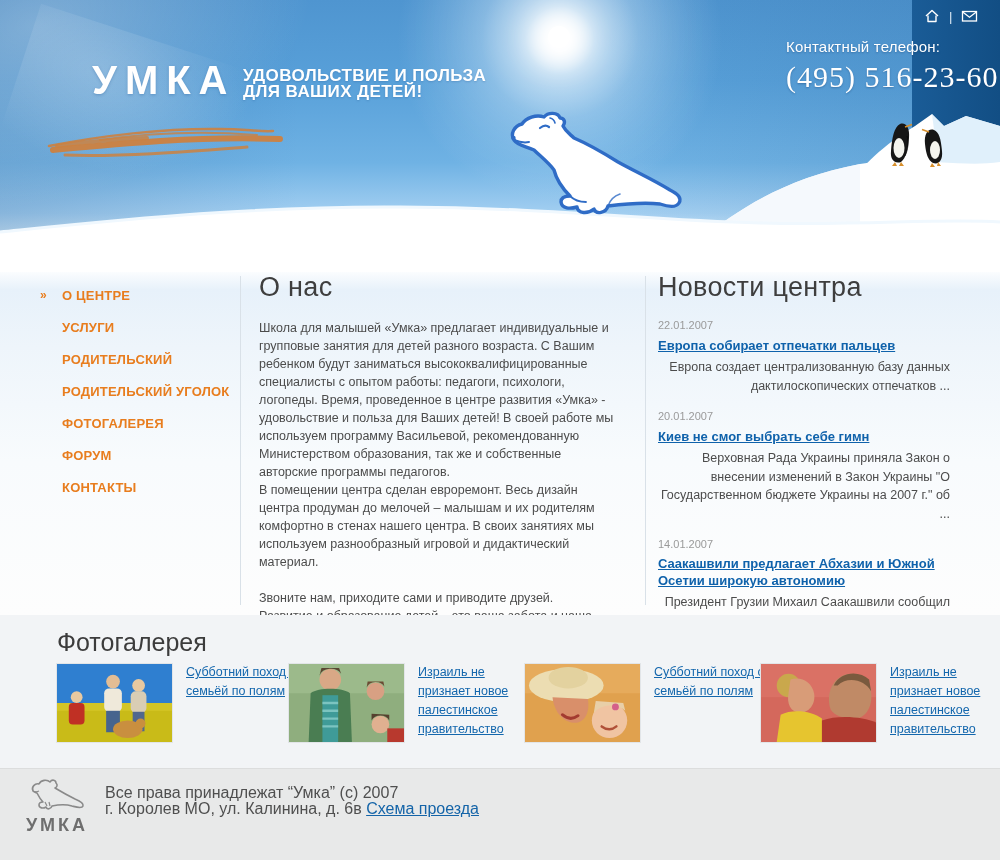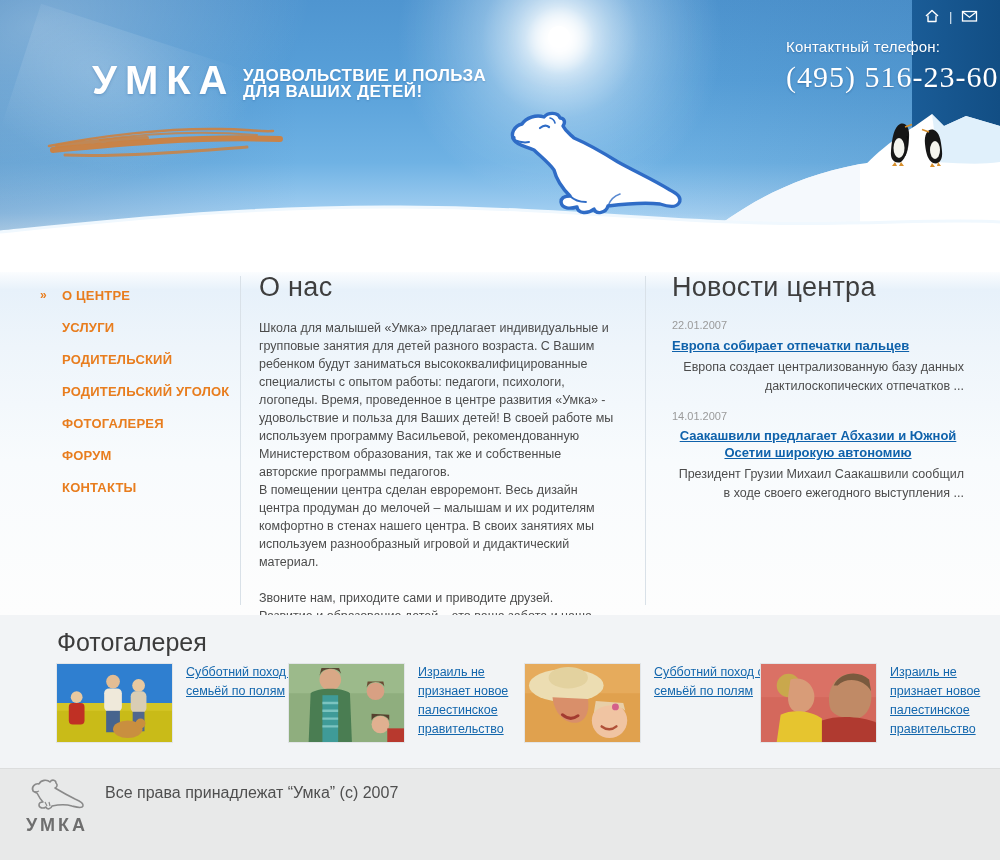--- a/index.html
+++ b/index.html
@@ -56,25 +56,25 @@
   .nav-item { position:relative; margin-bottom:17px; padding-left:22px; font-size:13px; font-weight:bold;
     color:#e87d1e; letter-spacing:.2px; cursor:pointer; }
   .nav-item .marker { position:absolute; left:0; top:0; font-size:12px; color:#e87d1e; }
 
   .col-title { font-size:27px; color:#3e3e3e; letter-spacing:.3px; margin:0 0 16px 0; font-weight:normal; }
 
   .main-col { position:absolute; left:259px; top:40px; width:356px; }
   .main-col p { font-size:12.5px; line-height:18px; color:#4c4c4c; white-space:pre-line; }
   .main-col p + p.spaced { margin-top:18px; }
 
-  .news-col { position:absolute; left:658px; top:40px; width:292px;margin-left:14px; }
+  .news-col { position:absolute; left:658px; top:40px; width:292px; }
   .news-item { margin-bottom:15px; }
   .news-date { font-size:11px; color:#9a9a9a; margin-bottom:5px; }
   .news-title { display:inline-block; font-size:13px; font-weight:bold; color:#0f62ab;
-    text-decoration:underline; line-height:17px; margin-bottom:4px; cursor:pointer;text-align:center; }
+    text-decoration:underline; line-height:17px; margin-bottom:4px; cursor:pointer; }
   .news-excerpt { font-size:12.5px; line-height:18.5px; color:#4c4c4c;text-align:right; }
 
   
   .gallery { position:absolute; top:615px; left:0; width:1000px; height:153px; background:#f2f4f6; }
   .gallery-title { position:absolute; left:57px; top:13px; font-size:25px; color:#3c3c3c; font-weight:normal; }
   .g-item { position:absolute; top:48px; display:flex; }
   .g-item-1 { left:56px; } .g-item-2 { left:288px; } .g-item-3 { left:524px; } .g-item-4 { left:760px; }
   .g-photo { width:117px; height:80px; display:block; border:1px solid #e2e5e8; background:#fff; cursor:pointer; }
   .g-caption { width:112px; margin-left:13px; font-size:12.5px; line-height:19px; color:#1467ad;
     text-decoration:underline; cursor:pointer; }
@@ -218,20 +218,25 @@
 
     <section class="news-col">
       <h1 class="col-title">Новости центра</h1>
 
       <div class="news-item">
         <div class="news-date">22.01.2007</div>
         <a class="news-title">Европа собирает отпечатки пальцев</a>
         <div class="news-excerpt">Европа создает централизованную базу данных дактилоскопических отпечатков ...</div>
       </div>
 
+      <div class="news-item">
+        <div class="news-date">20.01.2007</div>
+        <a class="news-title">Киев не смог выбрать себе гимн</a>
+        <div class="news-excerpt">Верховная Рада Украины приняла Закон о внесении изменений в Закон Украины "О Государственном бюджете Украины на 2007 г." об ...</div>
+      </div>
 
       <div class="news-item">
         <div class="news-date">14.01.2007</div>
         <a class="news-title">Саакашвили предлагает Абхазии и Южной Осетии широкую автономию</a>
         <div class="news-excerpt">Президент Грузии Михаил Саакашвили сообщил в ходе своего ежегодного выступления ...</div>
       </div>
     </section>
   </div>
 
   <section class="gallery">
@@ -309,16 +314,20 @@
     <div class="f-logo">
       <svg width="60" height="36" viewBox="0 0 60 36">
         <path d="M6,14 C4,10 8,6 12,7 C14,3 20,2 23,5 C25,2 29,3 29,6 C31,8 30,10 28,11 C33,14 40,18 48,22 C53,24 57,26 56,29 C55,32 49,30 45,29 C38,27 30,28 25,29 C24,32 20,33 19,30 C16,32 12,31 12,28 C12,26 14,25 16,25 C13,22 11,18 10,16 C8,15 7,15 6,14 Z" fill="none" stroke="#8a8a8a" stroke-width="1.6" stroke-linejoin="round"></path>
         <path d="M6,14 C8,15 10,15 12,14" fill="none" stroke="#8a8a8a" stroke-width="1.2"></path>
         <path d="M18,25 l2,4 M22,25 l1,4" stroke="#8a8a8a" stroke-width="1.2"></path>
       </svg>
       <div class="f-logo-text">УМКА</div>
     </div>
     <div class="f-text">
       <div>Все права принадлежат “Умка” (с) 2007</div>
+      <div>
+        <span>г. Королев МО, ул. Калинина, д. 6в</span>
+        <a class="f-link">Схема проезда</a>
+      </div>
     </div>
   </footer>
 
 </div>
 
 </body></html>

